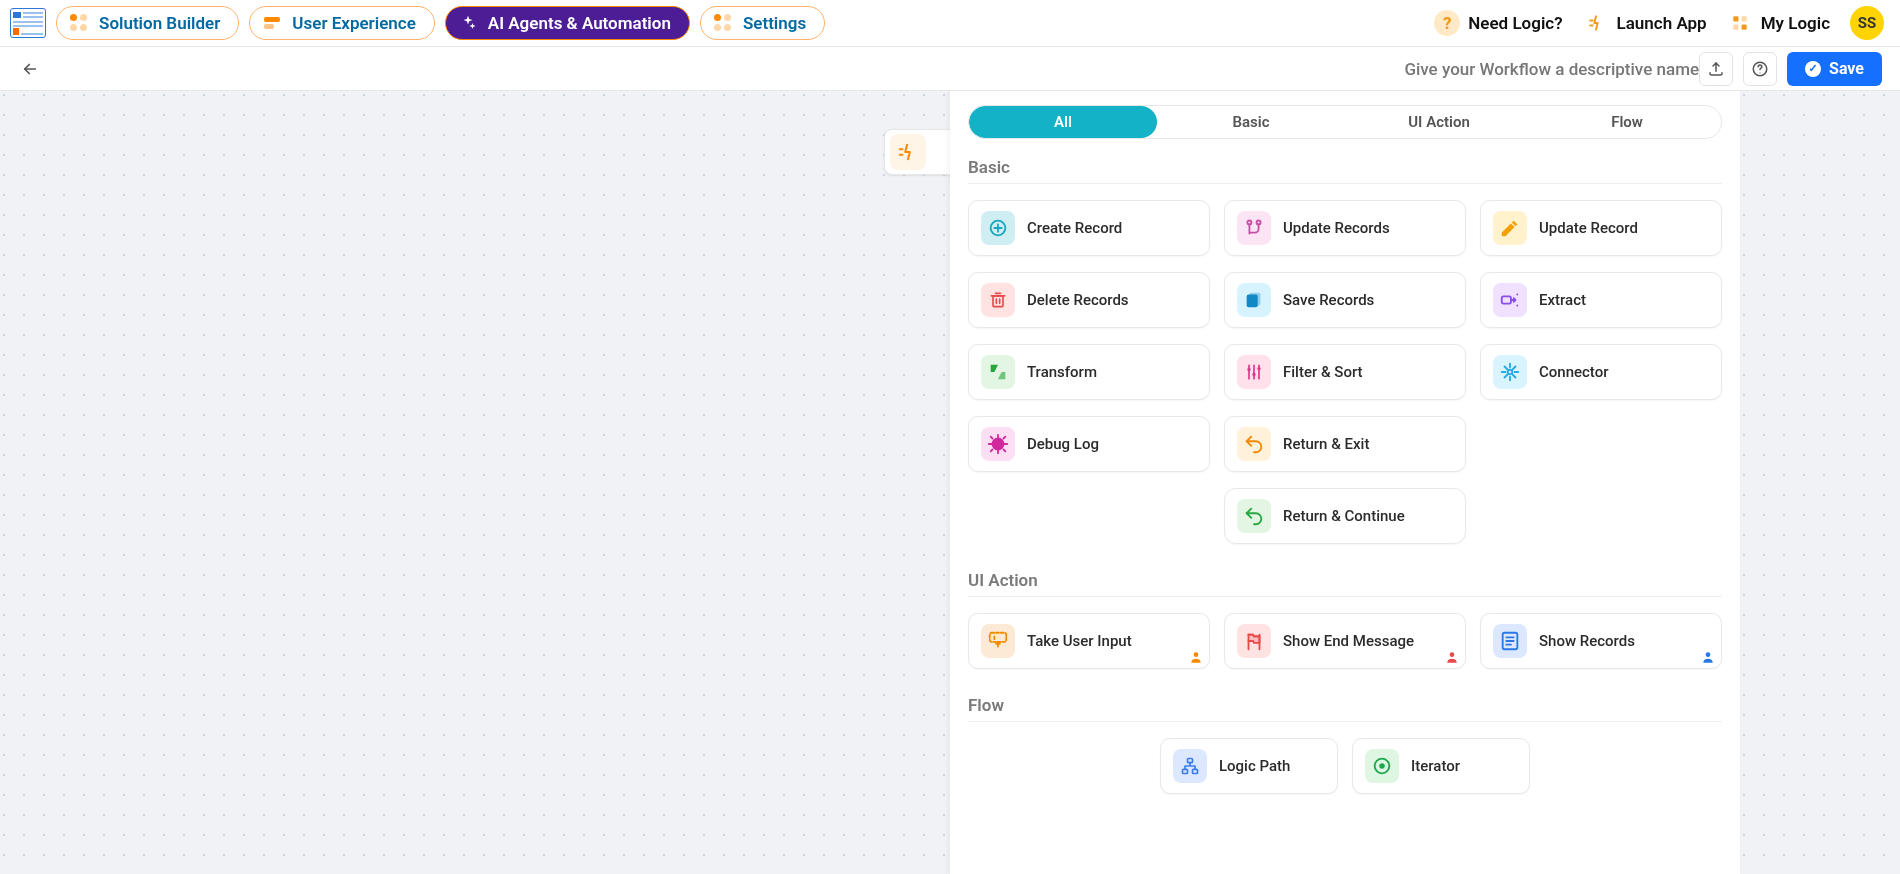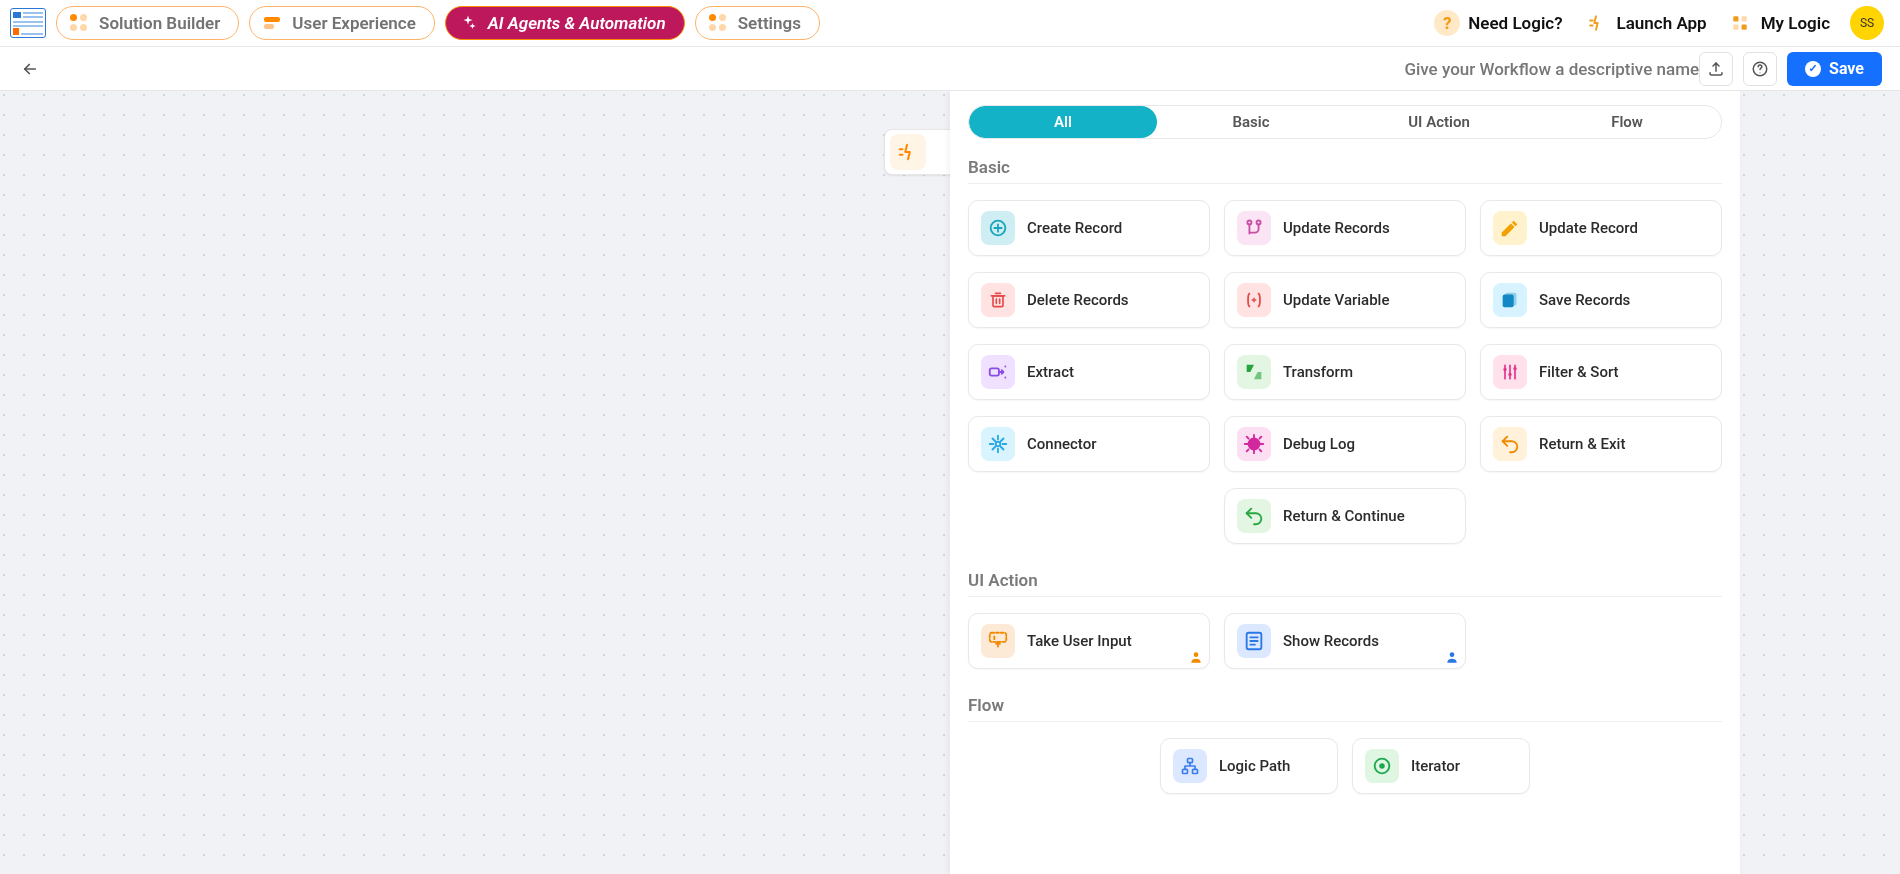--- a/index.html
+++ b/index.html
@@ -6,34 +6,34 @@
   body { width: 1900px; height: 874px; overflow: hidden; background: #fff; color: #111; }
   .topbar { height: 47px; display: flex; align-items: center; padding: 0 10px; border-bottom: 1px solid #e6e6e6; }
   .logo { width: 36px; height: 30px; margin-right: 10px; border: 1px solid #2a77d6; border-radius: 3px; overflow: hidden; position: relative; background: #fff; }
   .logo .b1 { position:absolute; top:3px; left:2px; width:8px; height:6px; background:#2a77d6; }
   .logo .b2 { position:absolute; top:3px; left:12px; width:20px; height:2px; background:#9ac1ef; }
   .logo .b3 { position:absolute; top:7px; left:12px; width:20px; height:2px; background:#9ac1ef; }
   .logo .b4 { position:absolute; top:12px; left:2px; width:30px; height:2px; background:#9ac1ef; }
   .logo .b5 { position:absolute; top:16px; left:2px; width:30px; height:2px; background:#9ac1ef; }
   .logo .b6 { position:absolute; bottom:2px; left:2px; width:6px; height:7px; background:#ff6a00; }
   .logo .b7 { position:absolute; bottom:2px; left:10px; width:22px; height:2px; background:#9ac1ef; }
-  .pill { display:inline-flex; align-items:center; height:34px; padding:0 18px 0 12px; margin-right:10px; border-radius:20px; border:1px solid #ffb36a; color:#737373; font-size:17px; font-weight:600; background:#fff; cursor:pointer; }
-  .pill.active { background:#be185d; color:#fff; border-color:#ff8a00;font-style:italic; }
+  .pill { display:inline-flex; align-items:center; height:34px; padding:0 18px 0 12px; margin-right:10px; border-radius:20px; border:1px solid #ffb36a; color:#0369a1; font-size:17px; font-weight:600; background:#fff; cursor:pointer; }
+  .pill.active { background:#4c1d95; color:#fff; border-color:#ff8a00; }
   .pill .picon { width:20px; height:20px; margin-right:10px; display:flex; align-items:center; justify-content:center; }
   .pill .dots4 { display:grid; grid-template-columns:8px 8px; grid-template-rows:8px 8px; gap:2px; }
   .pill .dots4 span { width:7px; height:7px; border-radius:50%; }
   .pill .dots4 span:nth-child(1){background:#ff8a00;} .pill .dots4 span:nth-child(2){background:#ffd7a8;}
   .pill .dots4 span:nth-child(3){background:#ffd7a8;} .pill .dots4 span:nth-child(4){background:#ffd7a8;}
   .pill .ux-bars { display:flex; flex-direction:column; gap:2px; }
   .pill .ux-bars span { height:5px; border-radius:2px; background:#ff8a00; }
   .pill .ux-bars span:nth-child(1){width:16px;} .pill .ux-bars span:nth-child(2){width:10px; background:#ffc386;}
   .top-right { margin-left:auto; display:flex; align-items:center; gap:20px; }
   .tr-item { display:flex; align-items:center; font-size:17px; font-weight:600; color:#111; cursor:pointer; }
   .tr-item .icn { width:26px; height:26px; margin-right:8px; border-radius:50%; display:flex; align-items:center; justify-content:center; }
-  .avatar { width:34px; height:34px; border-radius:50%; background:#ffd400; display:flex; align-items:center; justify-content:center; font-size:12px; font-weight:400; color:#333; margin-right:6px; }
+  .avatar { width:34px; height:34px; border-radius:50%; background:#ffd400; display:flex; align-items:center; justify-content:center; font-size:15px; font-weight:700; color:#333; margin-right:6px; }
   .subbar { height:44px; display:flex; align-items:center; padding:0 14px; border-bottom:1px solid #e6e6e6; }
   .back-btn { width:32px; height:32px; border-radius:50%; display:flex; align-items:center; justify-content:center; color:#666; cursor:pointer; }
   .wf-name { flex:1; margin-left:10px; font-size:17px; font-weight:600; border:none; outline:none;text-align:right; }
   .wf-name::placeholder { color:#777; font-weight:500; }
   .sub-right { display:flex; align-items:center; gap:10px; }
   .sq-btn { width:34px; height:34px; border:1px solid #e2e2e2; border-radius:6px; display:flex; align-items:center; justify-content:center; cursor:pointer; color:#555; background:#fff; }
   .save-btn { height:34px; padding:0 18px; border-radius:6px; background:#1670ff; color:#fff; font-size:16px; font-weight:700; display:flex; align-items:center; gap:8px; cursor:pointer; margin-right:4px; }
   .save-btn .ck { width:16px; height:16px; border-radius:50%; background:#fff; color:#1670ff; display:flex; align-items:center; justify-content:center; font-size:11px; font-weight:900; }
   .canvas { position:relative; width:1900px; height:783px; background:#f1f2f5; background-image: radial-gradient(#cfd3dd 1px, transparent 1px); background-size:20px 20px; background-position: -6px -6px; overflow:hidden; }
   .trigger-node { position:absolute; top:38px; left:884px; width:140px; height:46px; background:#fff; border:1px solid #e6e6e6; border-radius:8px; display:flex; align-items:center; padding:5px; box-shadow: 0 1px 2px rgba(0,0,0,.08); }
@@ -221,29 +221,20 @@
               <svg width="20" height="20" viewBox="0 0 24 24" stroke="#e84a4a" stroke-width="2" stroke-linecap="round" stroke-linejoin="round" fill="none">
                 <path d="M4 7h16"></path>
                 <path d="M9 4h6"></path>
                 <rect x="6" y="7" width="12" height="13" rx="1.5"></rect>
                 <path d="M10 11v5M14 11v5"></path>
               </svg>
             </div>
             <span>Delete Records</span>
           </div>
           <div class="card">
-            <div class="cicon" style="background: rgb(255, 227, 227);">
-              <svg width="22" height="22" viewBox="0 0 24 24" stroke="#e84a4a" stroke-width="2" stroke-linecap="round" stroke-linejoin="round" fill="none">
-                <path d="M7 5c-2 1-2 13 0 14M17 5c2 1 2 13 0 14"></path>
-                <path d="M10 12h4M12 10v4" stroke-width="1.6"></path>
-              </svg>
-            </div>
-            <span>Update Variable</span>
-          </div>
-          <div class="card">
             <div class="cicon" style="background: rgb(215, 243, 255);">
               <svg width="22" height="22" viewBox="0 0 24 24" fill="#1289c4">
                 <rect x="7" y="4" width="12" height="14" rx="2" opacity=".35"></rect>
                 <rect x="4" y="6" width="12" height="14" rx="2"></rect>
               </svg>
             </div>
             <span>Save Records</span>
           </div>
           <div class="card">
             <div class="cicon" style="background: rgb(239, 225, 255);">
@@ -324,20 +315,37 @@
             </div>
             <span>Take User Input</span>
             <div class="badge">
               <svg width="14" height="14" viewBox="0 0 24 24" fill="#f28a00">
                 <circle cx="12" cy="8" r="4"></circle>
                 <path d="M4 21c0-4 4-6 8-6s8 2 8 6v1H4v-1z"></path>
               </svg>
             </div>
           </div>
           <div class="card">
+            <div class="cicon" style="background: rgb(255, 227, 227);">
+              <svg width="22" height="22" viewBox="0 0 24 24" stroke="#e84a4a" stroke-width="2" stroke-linecap="round" stroke-linejoin="round" fill="none">
+                <path d="M6 21V5"></path>
+                <path d="M6 5h5l1 2h6v7h-6l-1-2H6" fill="#e84a4a" fill-opacity=".25"></path>
+                <path d="M6 5h5l1 2h6"></path>
+                <path d="M18 21V5"></path>
+              </svg>
+            </div>
+            <span>Show End Message</span>
+            <div class="badge">
+              <svg width="14" height="14" viewBox="0 0 24 24" fill="#e84a4a">
+                <circle cx="12" cy="8" r="4"></circle>
+                <path d="M4 21c0-4 4-6 8-6s8 2 8 6v1H4v-1z"></path>
+              </svg>
+            </div>
+          </div>
+          <div class="card">
             <div class="cicon" style="background: rgb(219, 232, 255);">
               <svg width="22" height="22" viewBox="0 0 24 24" stroke="#2a77e6" stroke-width="2" stroke-linecap="round" stroke-linejoin="round" fill="none">
                 <rect x="4" y="3" width="16" height="18" rx="2"></rect>
                 <path d="M8 8h8M8 12h8M8 16h5"></path>
               </svg>
             </div>
             <span>Show Records</span>
             <div class="badge">
               <svg width="14" height="14" viewBox="0 0 24 24" fill="#2a77e6">
                 <circle cx="12" cy="8" r="4"></circle>

